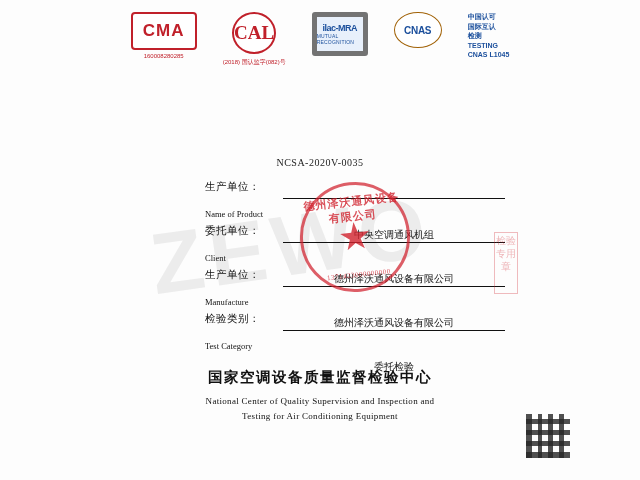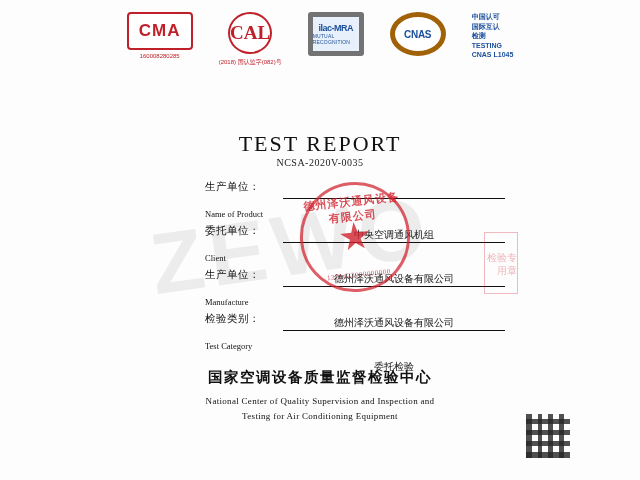--- a/index.html
+++ b/index.html
@@ -101,21 +101,21 @@
     letter-spacing: -0.5px;
   }
   .ilac-bot {
     font-size: 5px;
     letter-spacing: 0.2px;
   }
   .cnas-mark {
     width: 46px;
     height: 34px;
     border-radius: 50%;
-    border: 5px solid #a16207;
+    border: 1px solid #a16207;
     background: #ffffff;
     display: flex;
     align-items: center;
     justify-content: center;
     color: #1b4f9c;
     font-family: "Liberation Sans", sans-serif;
     font-size: 10px;
     font-weight: bold;
     letter-spacing: -0.3px;
   }
@@ -297,28 +297,28 @@
     font-size: 7px;
     color: rgba(208,32,44,0.75);
     letter-spacing: 0.5px;
   }
 
   
   .side-seal {
     position: absolute;
     right: 122px;
     top: 232px;
-    width: 34px;
+    width: 24px;
     height: 62px;
     border: 1px solid rgba(208,32,44,0.30);
     color: rgba(208,32,44,0.33);
     font-size: 10px;
     line-height: 13px;
-    text-align: right;
-    padding-top: 18px;
+    text-align: center;
+    padding-top: 1px;
     box-sizing: border-box;
     pointer-events: none;
   }
 
   
   .qr {
     position: absolute;
     right: 70px;
     bottom: 22px;
     width: 44px;
@@ -361,21 +361,20 @@
     <div class="cnas-text">
       <div class="cn">中国认可</div>
       <div class="cn">国际互认</div>
       <div class="cn">检测</div>
       <div>TESTING</div>
       <div>CNAS L1045</div>
     </div>
 
   </div>
 
-  <div class="title-en">TEST REPORT</div>
   <div class="report-no">NCSA-2020V-0035</div>
 
   <div class="watermark">ZEWO</div>
 
   <div class="fields">
 
     <div class="field-row">
       <div class="field-label">
         <div class="label-cn">生产单位：</div>
         <div class="label-en">Name of Product</div>

